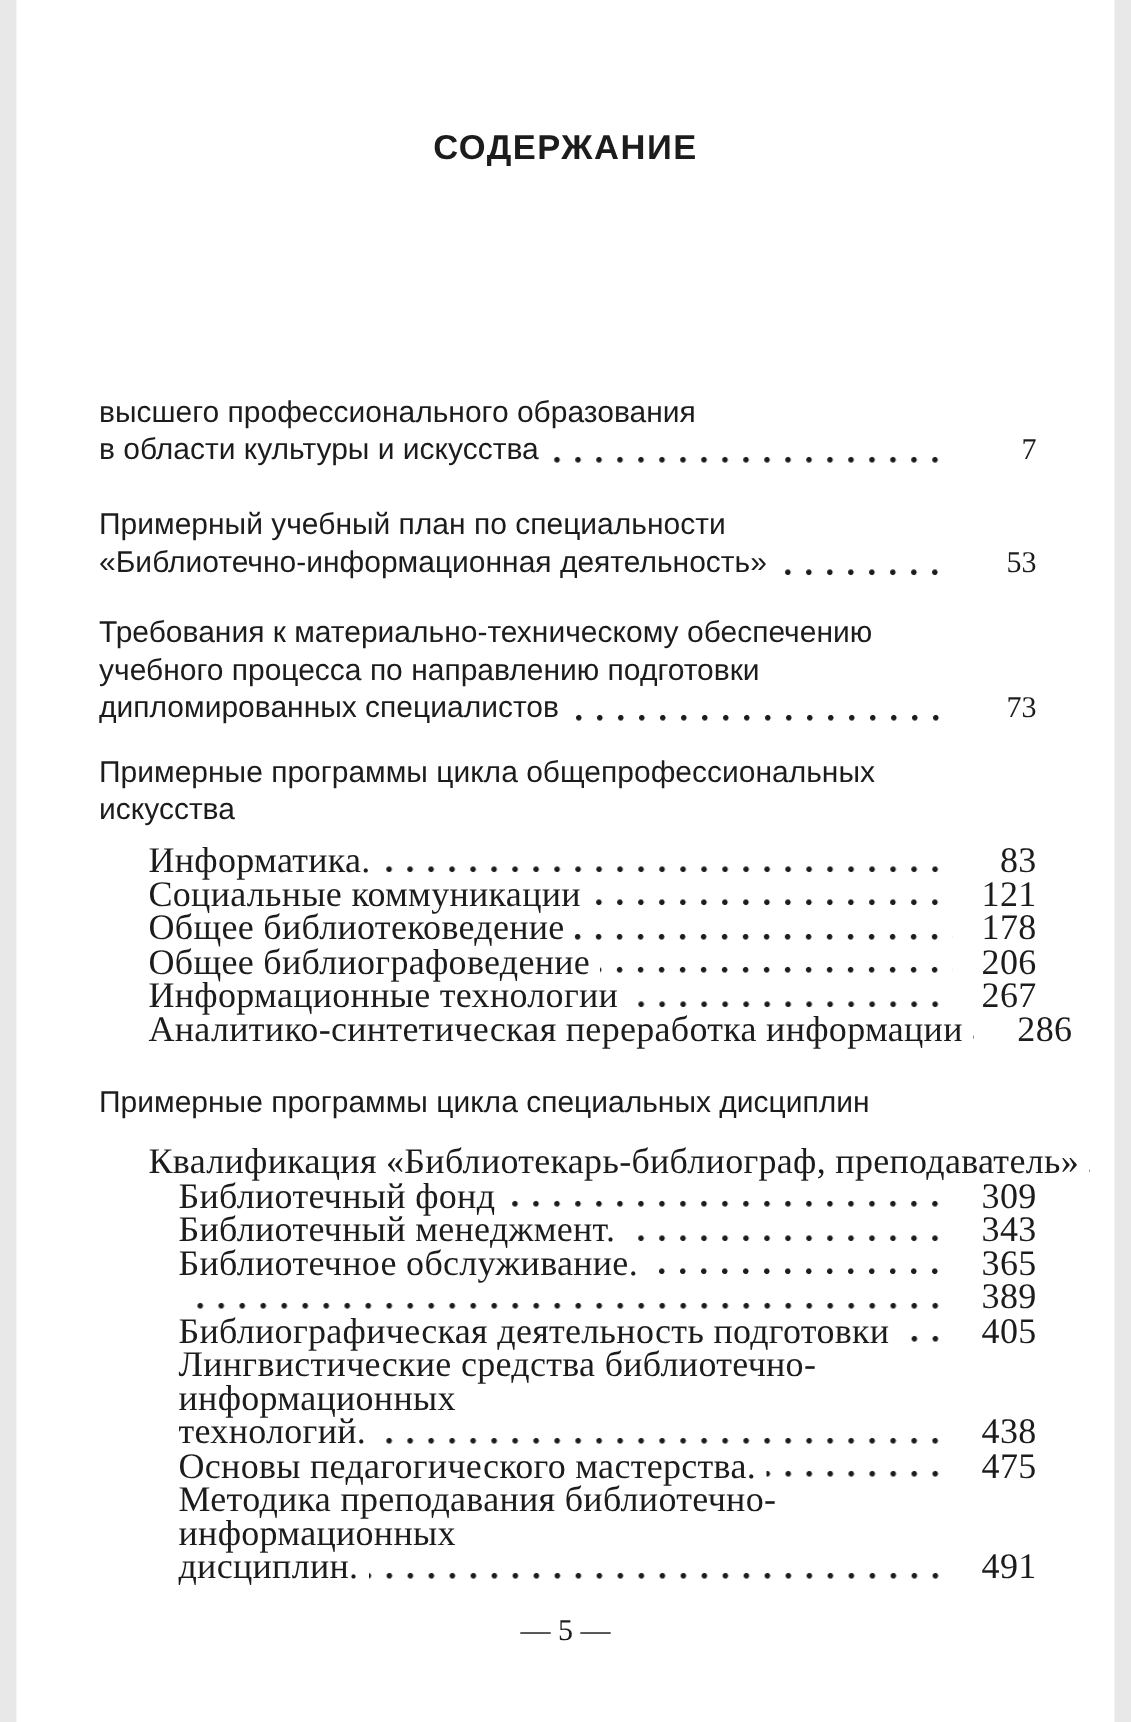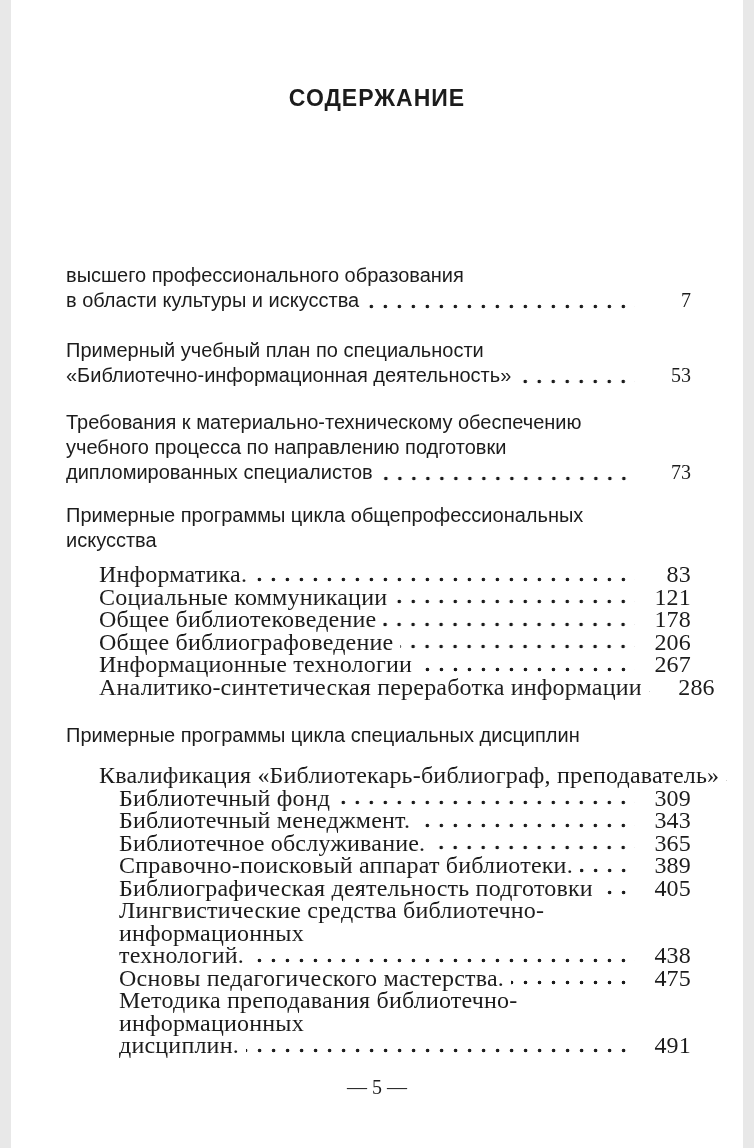--- a/index.html
+++ b/index.html
@@ -164,21 +164,20 @@
         <span class="t">Библиотечный менеджмент.</span>
         <span class="leader"></span>
         <span class="pagenum">343</span>
       </div>
       <div class="row ind2">
         <span class="t">Библиотечное обслуживание.</span>
         <span class="leader"></span>
         <span class="pagenum">365</span>
       </div>
       <div class="row ind2">
-        <span class="t">Справочно-поисковый аппарат библиотеки.</span>
         <span class="leader"></span>
         <span class="pagenum">389</span>
       </div>
       <div class="row ind2">
         <span class="t">Библиографическая деятельность подготовки</span>
         <span class="leader"></span>
         <span class="pagenum">405</span>
       </div>
       <div class="ind2">
         <div>Лингвистические средства библиотечно-информационных</div>

